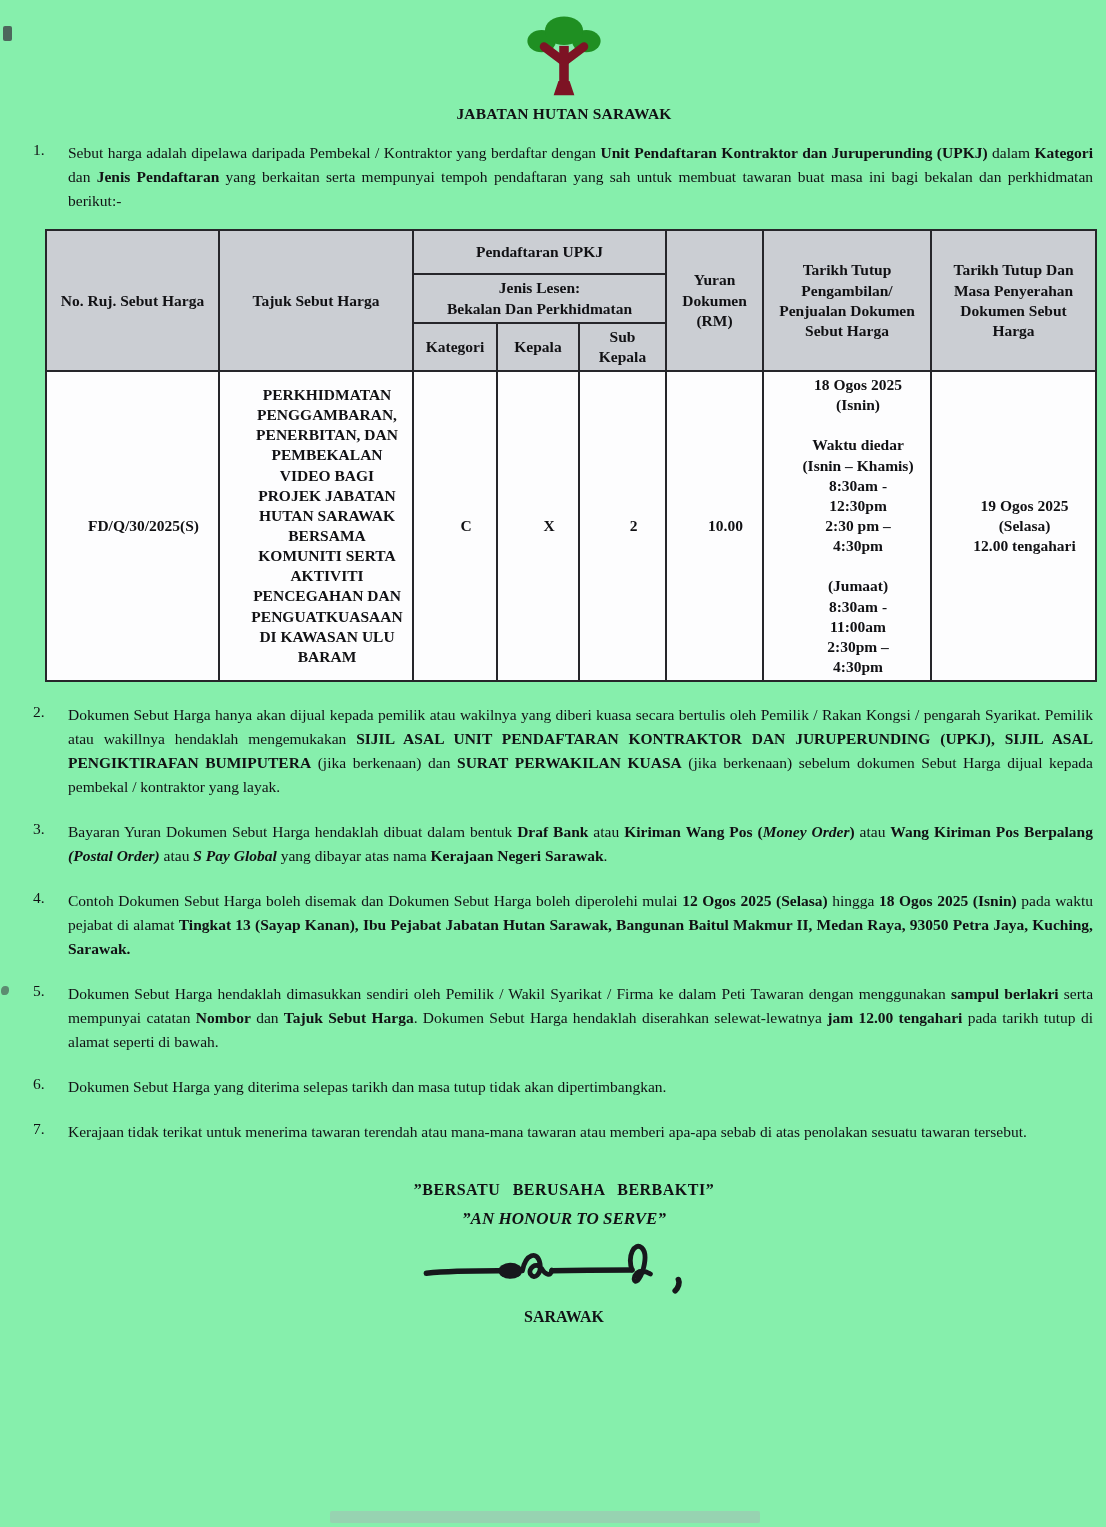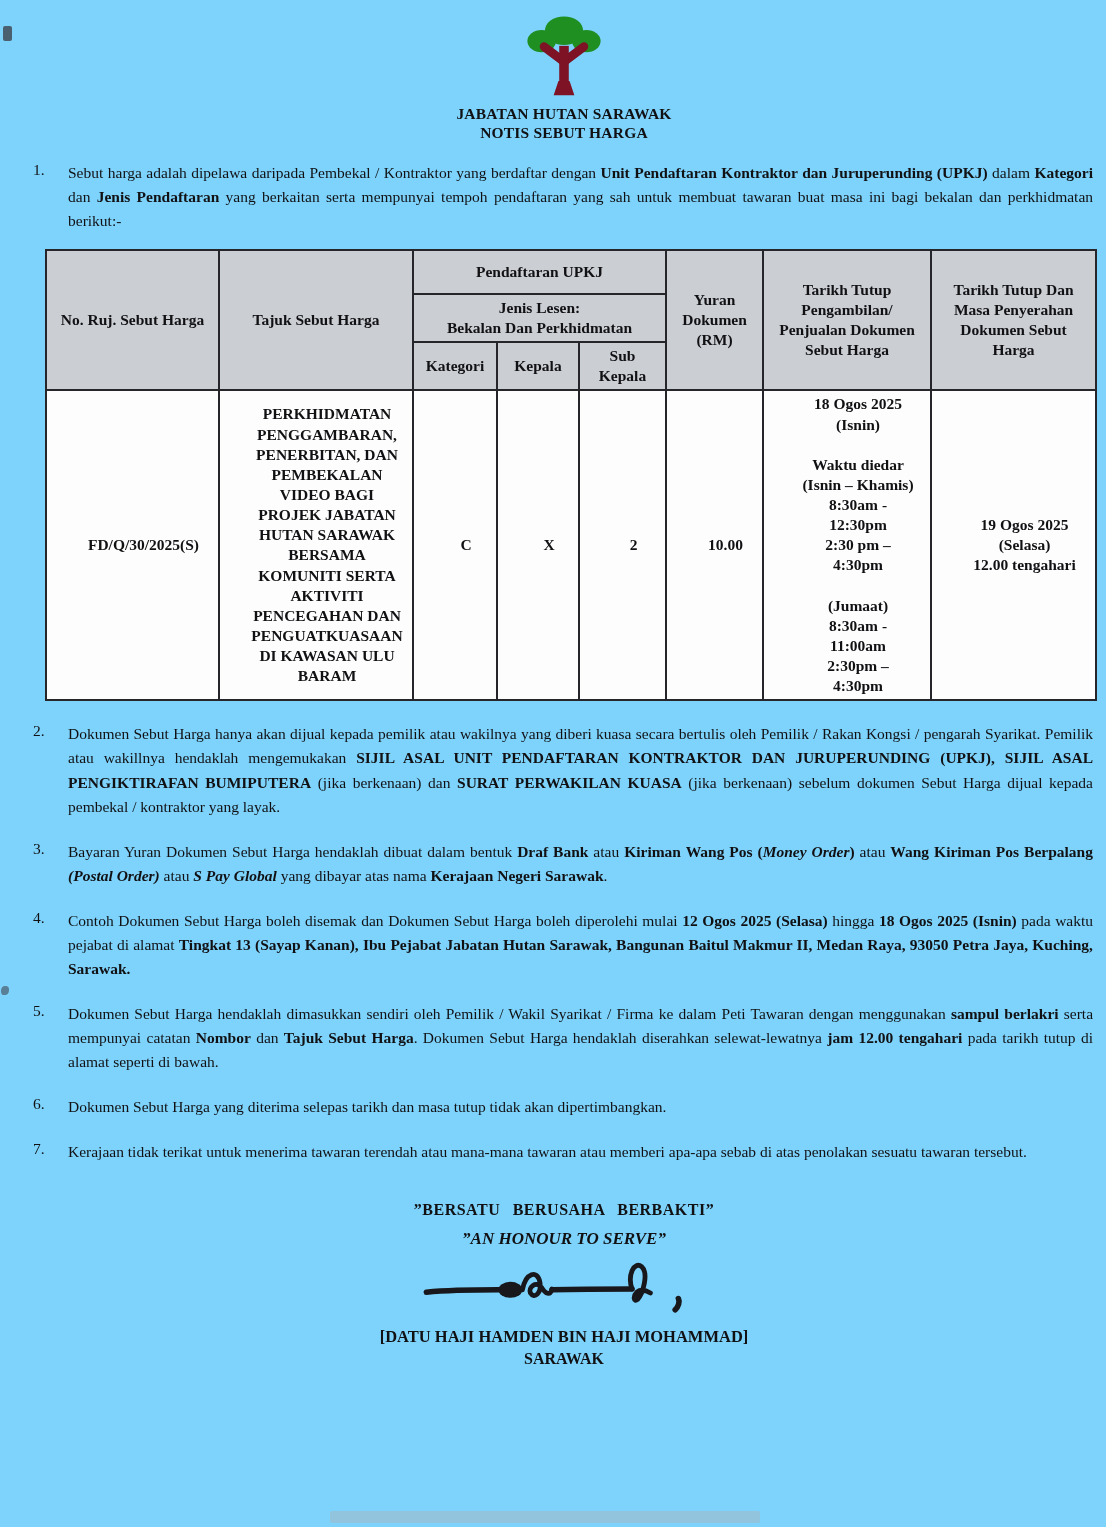--- a/index.html
+++ b/index.html
@@ -1,20 +1,20 @@
 <!DOCTYPE html>
 <html><head>
 <meta charset="utf-8">
 <style>
   html,body{margin:0;padding:0;background:#e8e8e8;}
   .page{
     position:relative;
     width:1106px;height:1527px;
     margin:0 auto;
-    background:#7dd3fc;
+    background:#86efac;
     font-family:"Liberation Serif",serif;
     font-size:15.5px;color:#111114;
     overflow:hidden;
     box-sizing:border-box;
   }
   .b{font-weight:bold;}
   .i{font-style:italic;}
   .doc{padding:10px 11px 0 33px;}
 
   .header{text-align:center;}
@@ -79,21 +79,20 @@
           <ellipse cx="-28" cy="-24" rx="18" ry="14" fill="#1f8f22"></ellipse>
           <ellipse cx="28" cy="-24" rx="18" ry="14" fill="#1f8f22"></ellipse>
           <ellipse cx="0" cy="-37" rx="24" ry="18" fill="#1f8f22"></ellipse>
           <line x1="0" y1="2" x2="-25" y2="-17" stroke="#7d1324" stroke-width="11" stroke-linecap="round"></line>
           <line x1="0" y1="2" x2="25" y2="-17" stroke="#7d1324" stroke-width="11" stroke-linecap="round"></line>
           <rect x="-6" y="-18" width="12" height="60" fill="#7d1324"></rect>
           <polygon points="-13,44 13,44 7,26 -7,26" fill="#7d1324"></polygon>
         </svg>
       </span>
       <div class="org-title">JABATAN HUTAN SARAWAK</div>
-      <div class="doc-title">NOTIS SEBUT HARGA</div>
     </div>
 
     <div class="item" style="margin-top:18px;">
       <span class="num">1.</span>
       <div class="body"><span>Sebut harga adalah dipelawa daripada Pembekal / Kontraktor yang berdaftar dengan </span><span class="b">Unit Pendaftaran Kontraktor dan Juruperunding (UPKJ)</span><span> dalam </span><span class="b">Kategori</span><span> dan </span><span class="b">Jenis Pendaftaran</span><span> yang berkaitan serta mempunyai tempoh pendaftaran yang sah untuk membuat tawaran buat masa ini bagi bekalan dan perkhidmatan berikut:-</span></div>
     </div>
 
     <table class="tender">
       <colgroup>
         <col style="width:173px">
@@ -178,20 +177,19 @@
           <ellipse cx="113" cy="41" rx="15" ry="10" fill="#17171c" stroke="none"></ellipse>
           <path d="M 128 41 C 132 20, 147 15, 150 32 C 152 45, 143 53, 138 45 C 135 38, 145 29, 152 38 C 157 46, 163 49, 165 40" stroke-width="6"></path>
           <path d="M 165 41 C 205 40, 238 40, 265 40" stroke-width="7"></path>
           <path d="M 265 40 C 259 22, 268 5, 277 12 C 286 20, 279 45, 272 53 C 267 57, 266 49, 271 44 C 276 40, 283 42, 288 45" stroke-width="6"></path>
           <path d="M 323 52 C 325 56, 323 62, 319 66" stroke-width="7"></path>
         </svg>
       </span>
     </div>
 
     <div class="signatory">
-      <div class="name">[DATU HAJI HAMDEN BIN HAJI MOHAMMAD]</div>
       <div>SARAWAK</div>
     </div>
 
   </div>
 
   <div class="bottom-smudge"></div>
 </div>
 
 </body></html>

